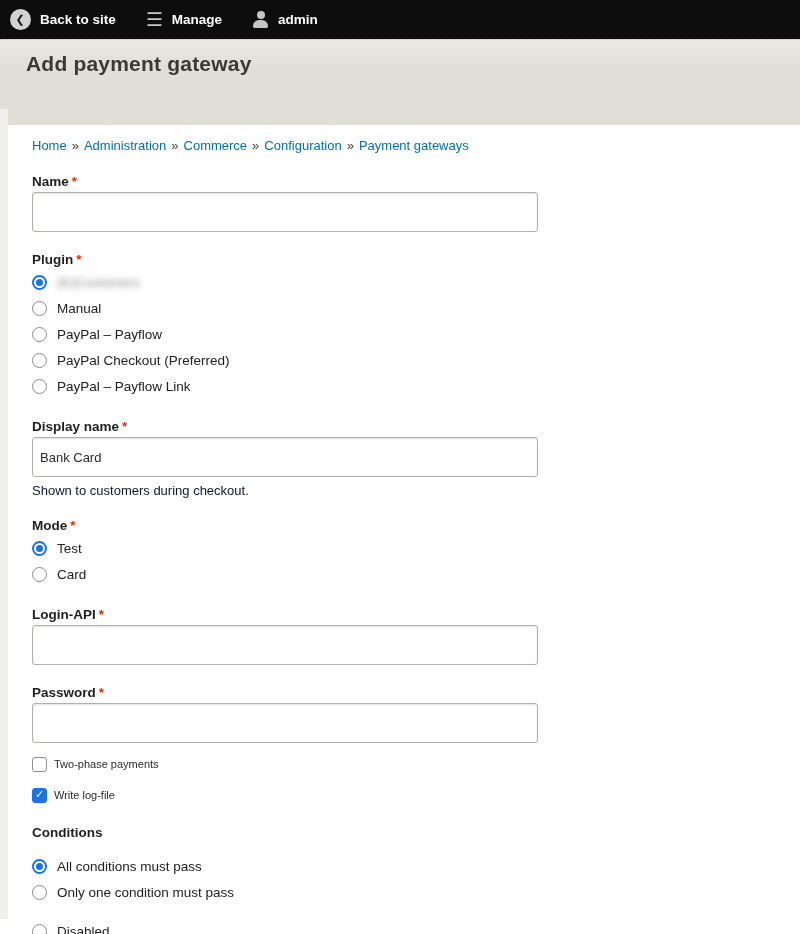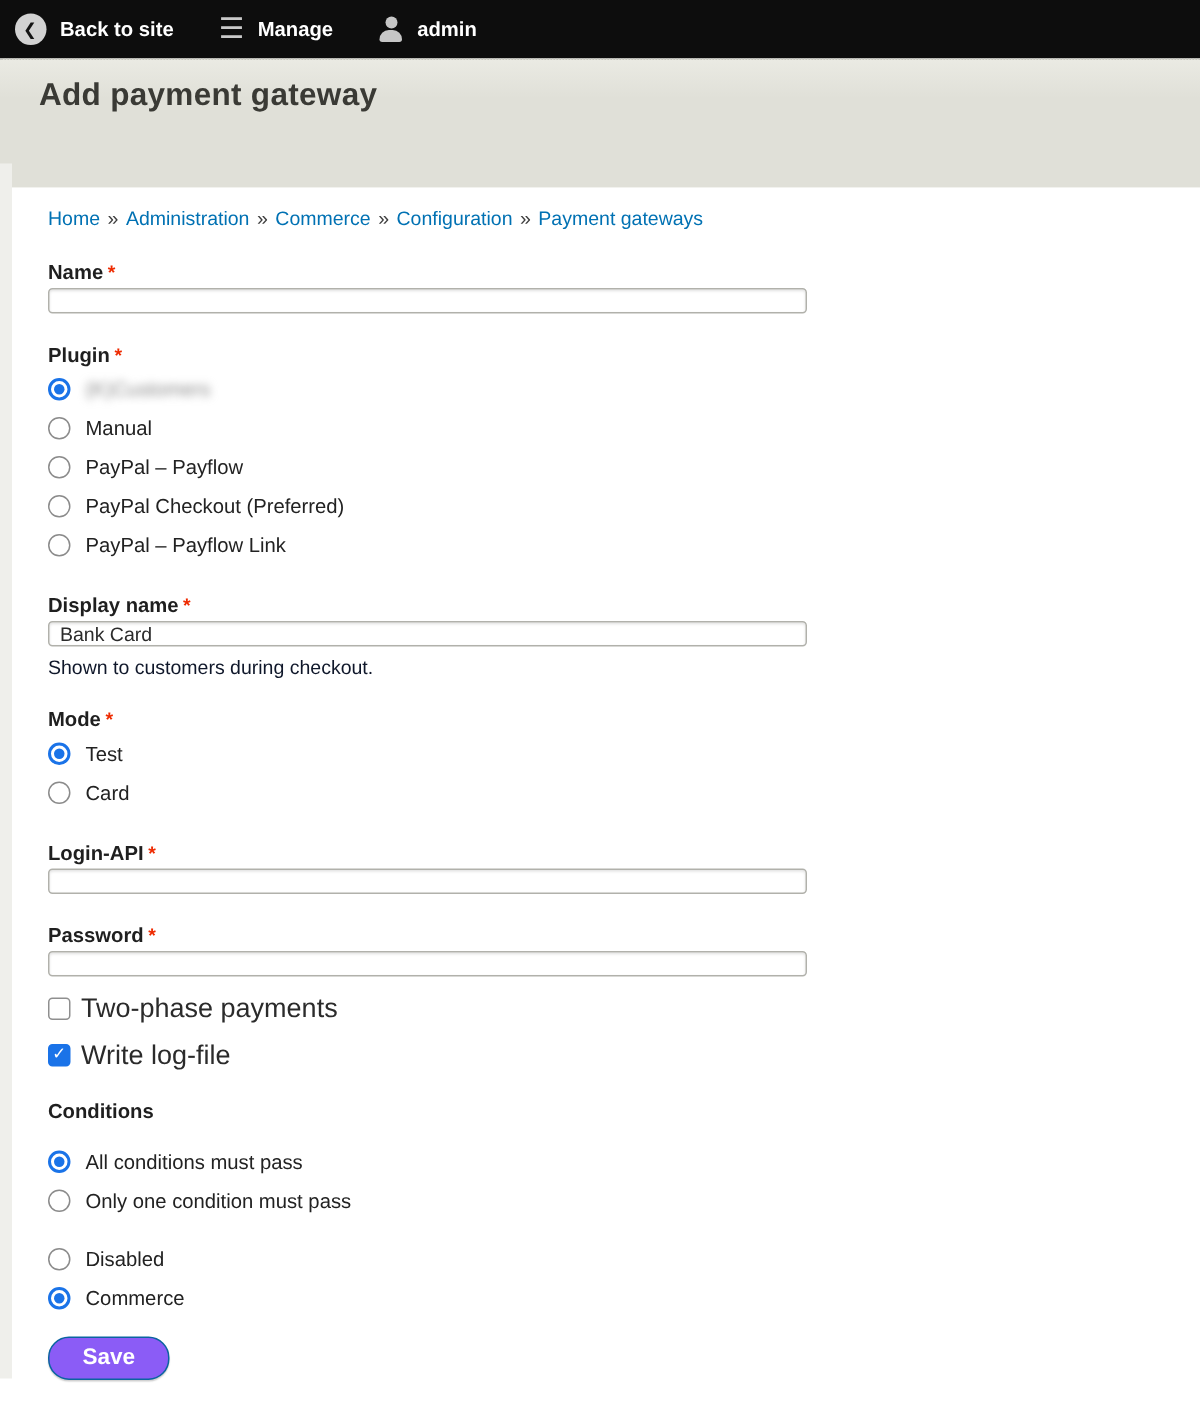--- a/index.html
+++ b/index.html
@@ -23,36 +23,36 @@
   .left-strip { position:absolute; left:0; top:109px; width:8px; height:810px; background:linear-gradient(180deg,#ececе8,#efefeb 70%,#fafaf8); background-color:#efefeb; }
   .content { padding:13px 0 0 32px; }
 
   .breadcrumb { font-size:13px; color:#4a4a4a; }
   .breadcrumb a { color:#0071b3; text-decoration:none; cursor:pointer; }
   .crumb-sep { margin:0 5px; color:#3f3f3f; }
 
   .field-label { font-size:13.5px; font-weight:bold; color:#1f1f1f;margin-top:20px; }
   .req { color:#ee2a00; font-weight:bold; margin-left:3px; font-size:13px; }
 
-  .text-input { display:block; width:506px; height:17px; border:1px solid #b1b1ab; border-radius:3px; background:#fff; box-shadow:inset 0 1px 2px rgba(0,0,0,.12); padding:0 7px; font-size:13px; color:#2b2b2b; font-family:inherit; margin-top:3px; outline:none; }
+  .text-input { display:block; width:506px; height:40px; border:1px solid #b1b1ab; border-radius:3px; background:#fff; box-shadow:inset 0 1px 2px rgba(0,0,0,.12); padding:0 7px; font-size:13px; color:#2b2b2b; font-family:inherit; margin-top:3px; outline:none; }
 
   .mt-bc { margin-top:21px; }
   .section { margin-top:13px; }
   .options { margin-top:2px; }
   .option { display:flex; align-items:center; gap:10px; height:26px; cursor:pointer; font-size:13.5px; color:#222; }
 
   .radio { width:15px; height:15px; border-radius:50%; border:1px solid #8b8b8b; background:#fff; flex:none; position:relative; }
   .radio.selected { border:2px solid #1a73e8; }
   .radio.selected::after { content:''; position:absolute; left:2px; top:2px; width:7px; height:7px; border-radius:50%; background:#1a73e8; }
 
   .checkbox { width:15px; height:15px; border:1px solid #8f8f8f; border-radius:3px; background:#fff; flex:none; }
   .checkbox.checked { background:#1a73e8; border-color:#1a73e8; display:flex; align-items:center; justify-content:center; }
   .checkbox.checked::after { content:'✓'; color:#fff; font-size:11px; font-weight:bold; margin-top:-1px; }
 
-  .check-row { display:flex; align-items:center; gap:7px; height:20px; margin-top:11px; cursor:pointer; font-size:18px; }
+  .check-row { display:flex; align-items:center; gap:7px; height:20px; margin-top:11px; cursor:pointer; font-size:11px; }
 
   .desc { font-size:13px; color:#0f172a; margin-top:6px; }
 
   .blurred { filter:blur(3px); color:#8b8b8b; user-select:none; }
 
   .save-btn { margin-top:13px; display:inline-block; background:#8b5cf6; border:1px solid #0a64a0; border-radius:14px; color:#fff; font-weight:bold; font-size:15px; font-family:inherit; padding:4px 22px 6px; cursor:pointer; box-shadow:0 1px 1px rgba(0,0,0,.2); }
 
   .spacer-lg { margin-top:10px; }
 </style>
 </head>

